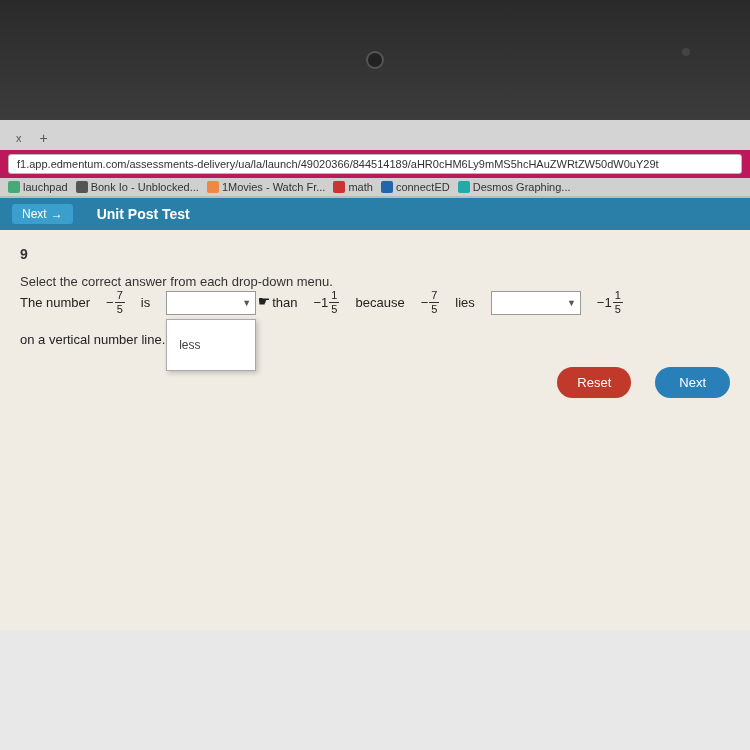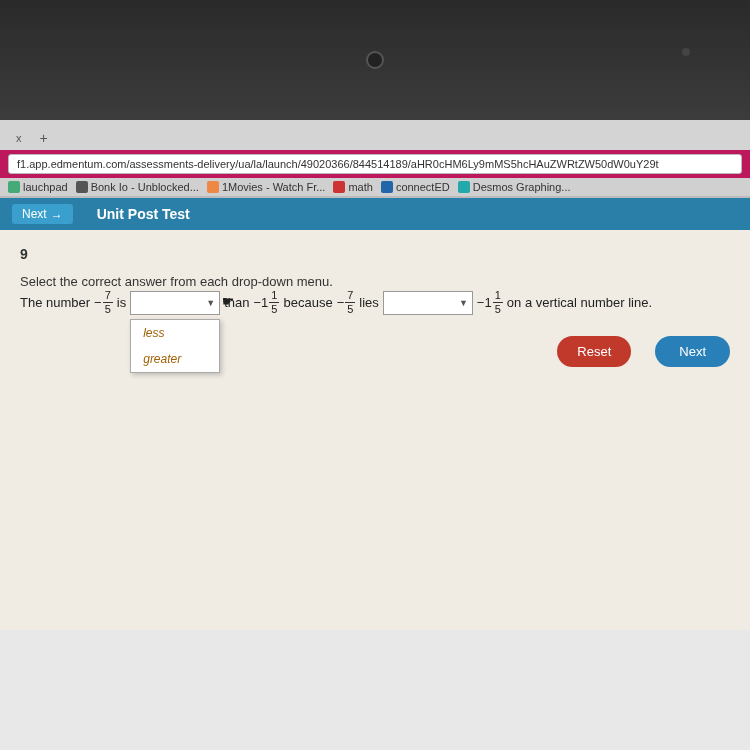--- a/index.html
+++ b/index.html
@@ -173,21 +173,21 @@
 
     .question-text {
       font-size: 13px;
       color: #333;
     }
 
     .question-sentence {
       display: flex;
       align-items: center;
       flex-wrap: wrap;
-      gap: 4px;
+      gap: 16px;
       font-size: 13px;
       color: #222;
       margin-bottom: 20px;
       position: relative;
     }
 
     .fraction {
       display: inline-flex;
       flex-direction: column;
       align-items: center;
@@ -237,25 +237,24 @@
       position: absolute;
       top: 28px;
       left: 0;
       background: white;
       border: 1px solid #aaa;
       z-index: 100;
       min-width: 90px;
       box-shadow: 2px 2px 5px rgba(0,0,0,0.2);
     }
     .dropdown-menu-open .menu-item {
-      padding: 6px 12px;
+      padding: 18px 12px;
       font-size: 12px;
       cursor: pointer;
-      color: #a16207;
-      font-style: italic;
+      color: #404040;
     }
 
     
     .dropdown-wrapper2 {
       position: relative;
       display: inline-block;
     }
     .dropdown-wrapper2::after {
       content: '▼';
       font-size: 9px;
@@ -376,21 +375,20 @@
 
       <div class="dropdown-wrapper" style="position:relative;">
         <select class="dropdown-select">
           <option value=""></option>
           <option value="less">less</option>
           <option value="greater">greater</option>
         </select>
         
         <div class="dropdown-menu-open">
           <div class="menu-item">less</div>
-          <div class="menu-item">greater</div>
         </div>
         
         <span style="position:absolute; top:2px; right:-14px; font-size:14px; pointer-events:none;">☛</span>
       </div>
 
       <span>than</span>
 
       <span style="display:inline-flex; align-items:center; gap:1px;">
         <span>−1</span>
         <span class="fraction">

